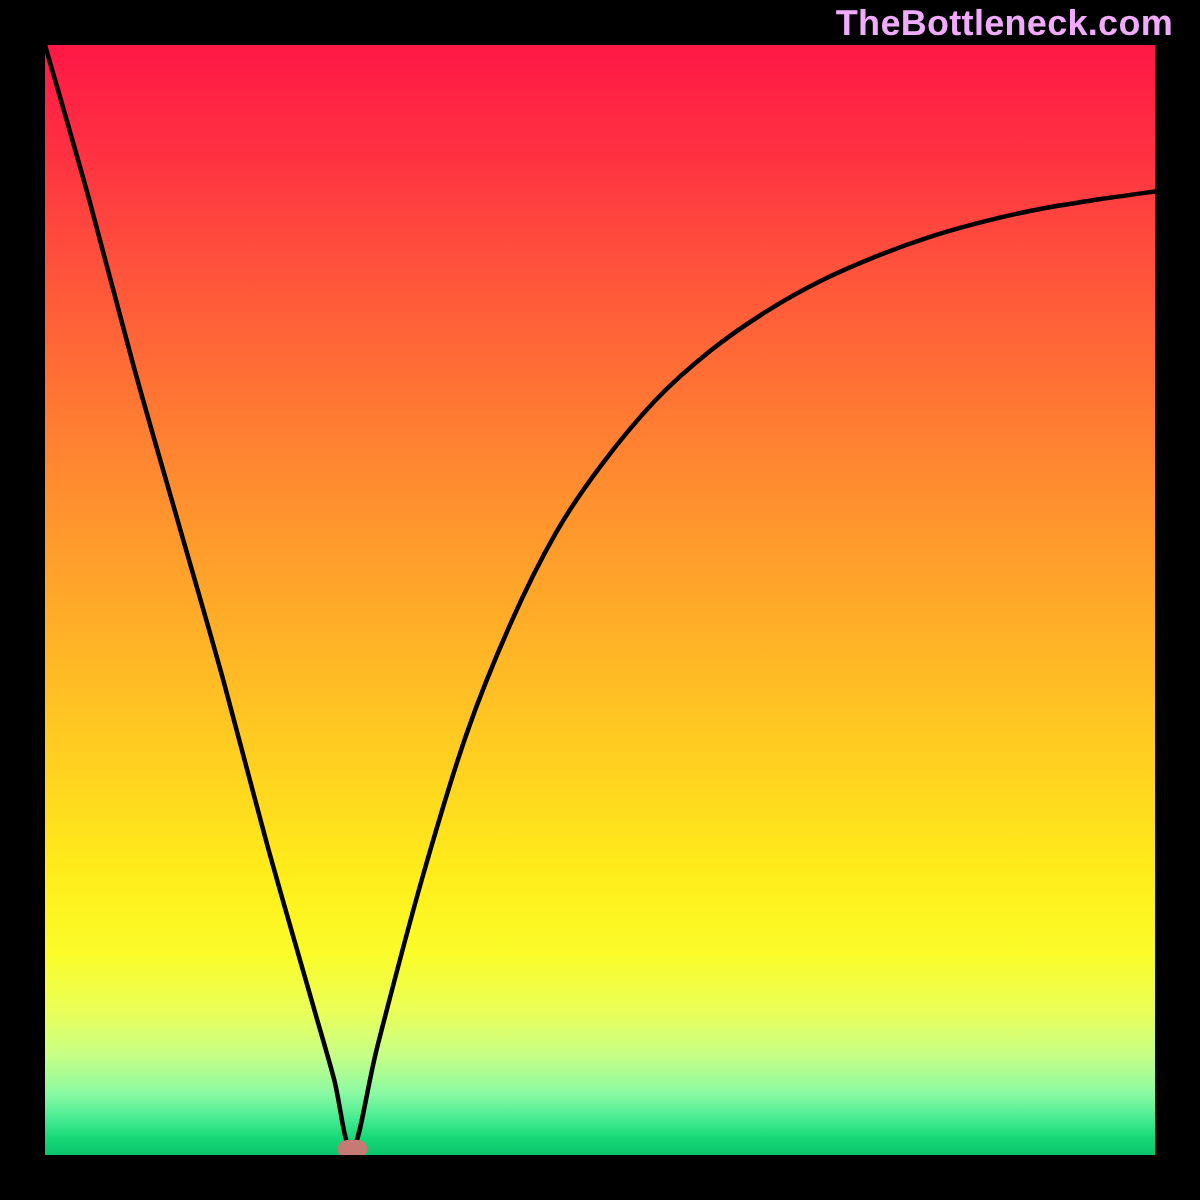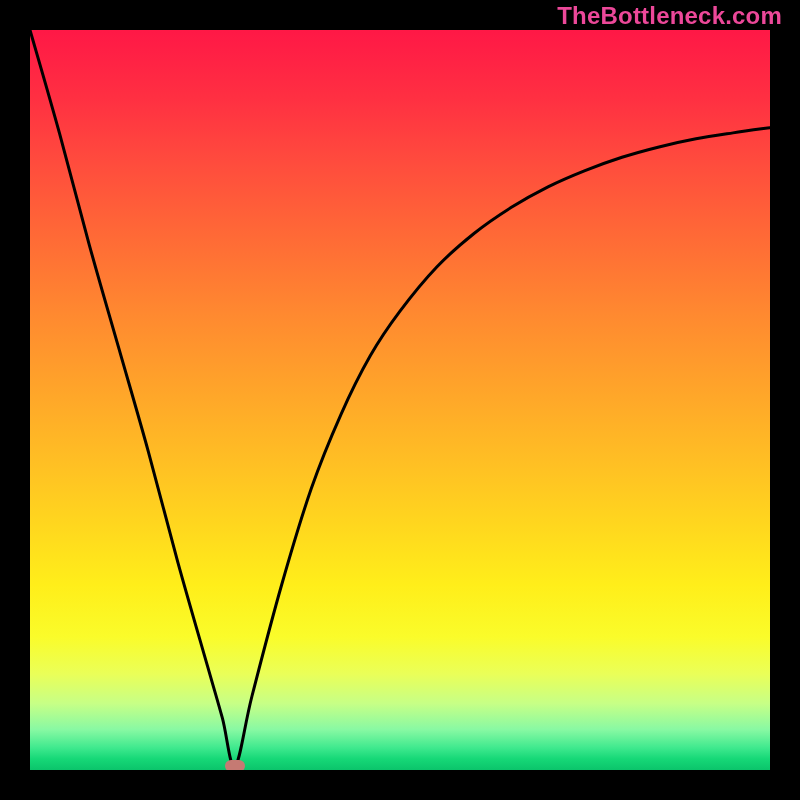--- a/index.html
+++ b/index.html
@@ -13,21 +13,21 @@
     height: 800px;
     background: #000;
   }
   .watermark {
     position: absolute;
     top: 2px;
     right: 18px;
     font-family: Arial, Helvetica, sans-serif;
     font-size: 24px;
     font-weight: bold;
-    color: #ec4899;
+    color: #f0abfc;
     letter-spacing: 0.2px;
     z-index: 10;
   }
   .plot-area {
     position: absolute;
     left: 30px;
     top: 30px;
     width: 740px;
     height: 740px;
     overflow: hidden;

